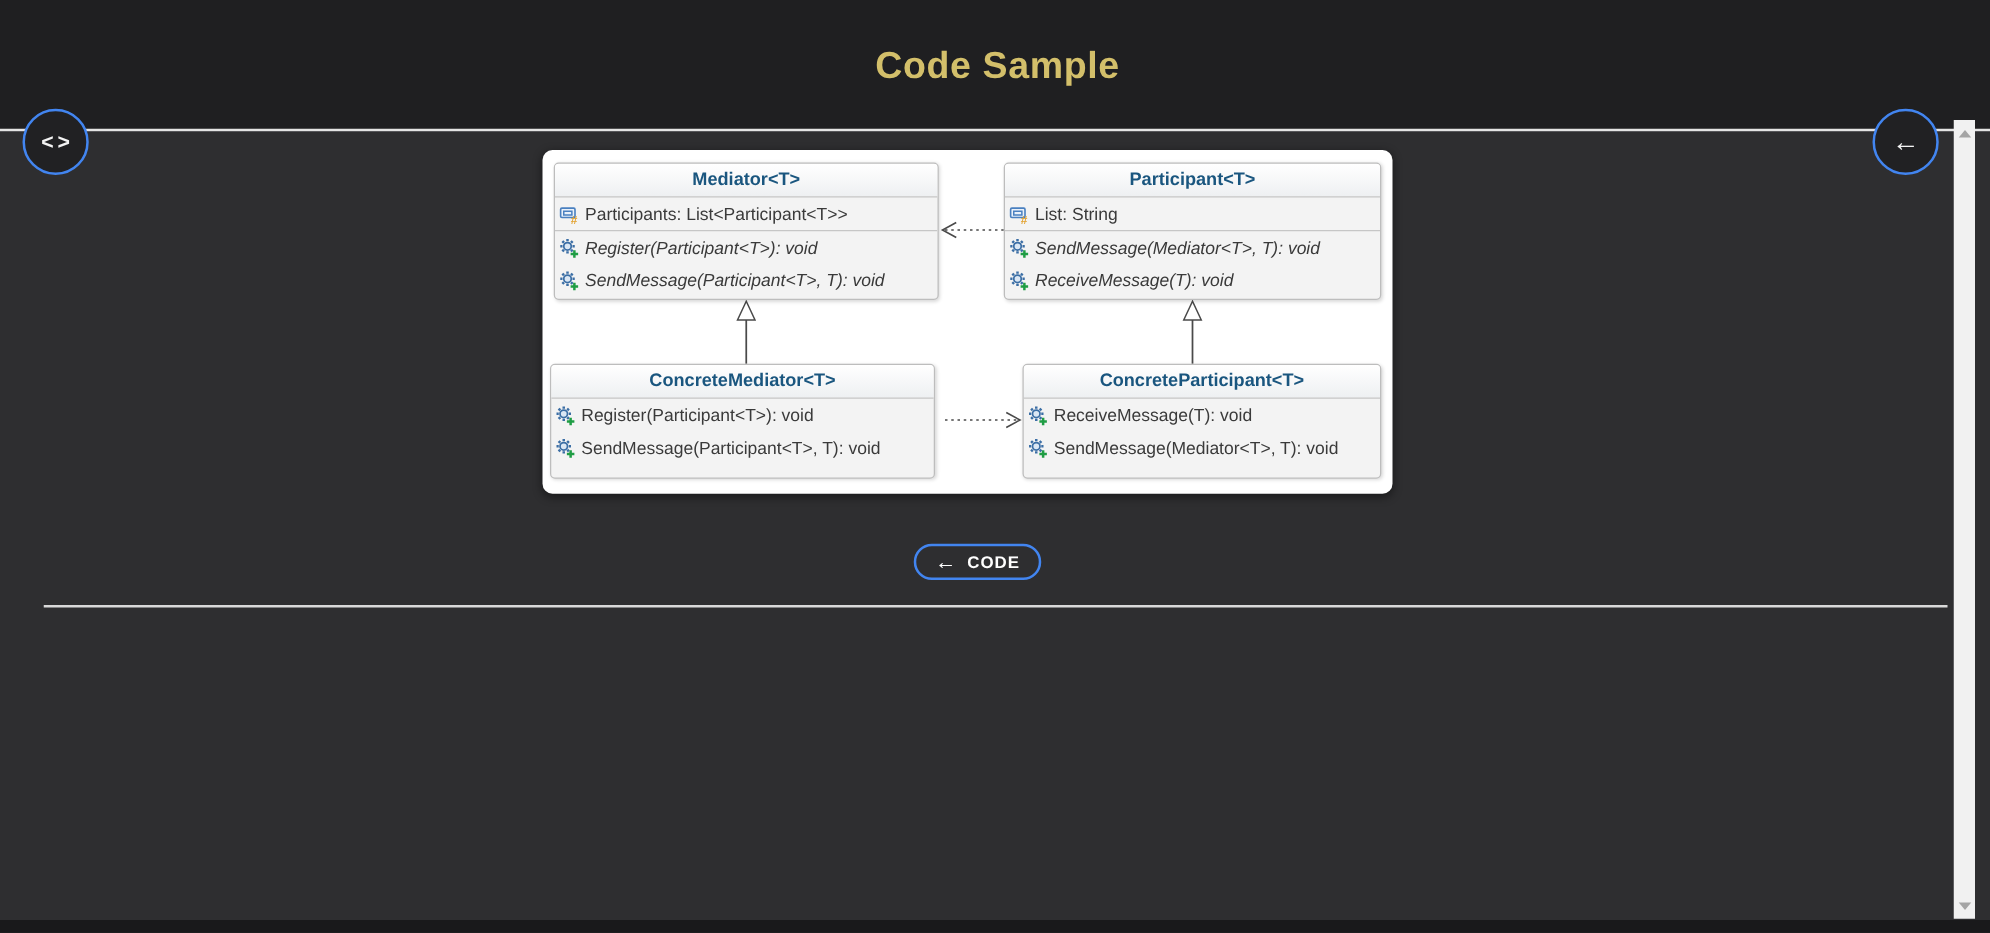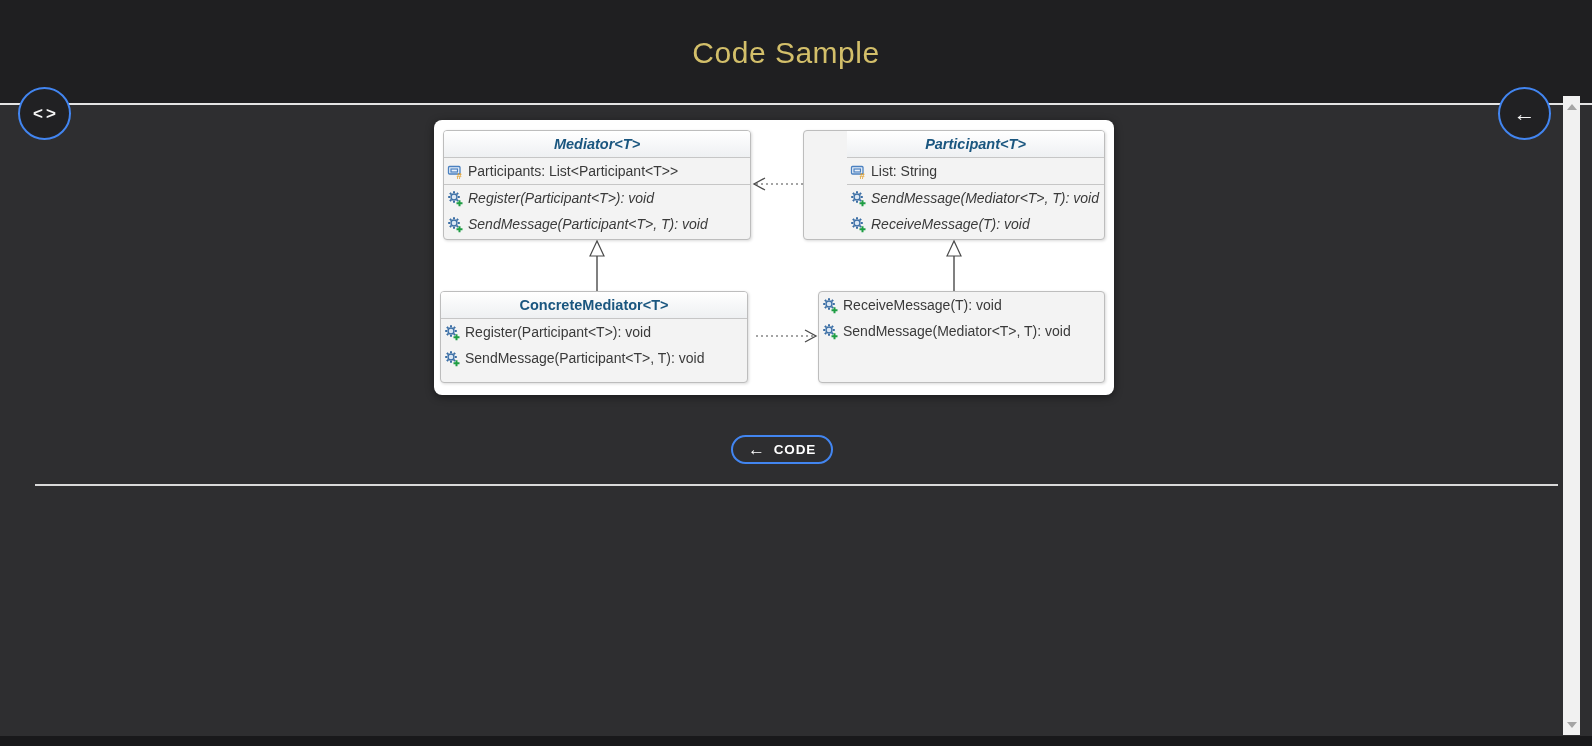--- a/index.html
+++ b/index.html
@@ -3,23 +3,23 @@
 <meta charset="utf-8">
 <style>
   * { margin:0; padding:0; box-sizing:border-box; }
   html,body { width:1592px; height:746px; overflow:hidden; background:#19191b;
               font-family:"Liberation Sans", sans-serif; }
   .app { position:relative; width:1592px; height:746px; background:#2e2e30; }
 
   
   .header { position:absolute; left:0; top:0; width:1592px; height:105px;
             background:#1f1f21; border-bottom:2px solid #e4e4e4; z-index:2; }
-  .header-title { position:absolute; left:4px; top:0; width:1564px; height:105px;
+  .header-title { position:absolute; left:16px; top:0; width:1564px; height:105px;
                   display:flex; align-items:center; justify-content:center;
-                  font-size:30px; font-weight:normal; color:#d3bf6a; letter-spacing:.5px; }
+                  font-size:30px; font-weight:bold; color:#d3bf6a; letter-spacing:.5px; }
 
   
   .fab { position:absolute; width:53px; height:53px; border-radius:50%;
          background:#212123; border:2px solid #4285f0; z-index:10;
          display:flex; align-items:center; justify-content:center;
          color:#f4f4f4; cursor:pointer; }
   .fab-left  { left:18px;  top:87px; }
   .fab-right { left:1498px; top:87px; }
   .code-glyph { font-size:17px; font-weight:bold; letter-spacing:3px; padding-left:3px; }
   .arrow-glyph { font-size:22px; line-height:1; }
@@ -30,21 +30,21 @@
            box-shadow:0 2px 8px rgba(0,0,0,.45); z-index:3; }
   .panel svg.arrows { position:absolute; left:0; top:0; width:680px; height:275px; }
 
   .class-box { position:absolute; background:#f3f3f3; border:1px solid #bdbdbd;
                border-radius:4px; overflow:hidden; color:#3a3a3a;
                box-shadow:1px 1px 3px rgba(0,0,0,.15); }
   .class-title { height:27px; line-height:26px; text-align:center;
                  font-size:14.5px; font-weight:bold; color:#1a567f;
                  background:linear-gradient(#ffffff,#eef0f2);
                  border-bottom:1px solid #c6c6c6; }
-  .abstract .class-title { font-style:italic; }
+  .abstract .class-title { }
   .fields-section { border-bottom:1px solid #c6c6c6; }
   .member-row { height:26px; display:flex; align-items:center; gap:4px;
                 padding-left:3px; font-size:14px; white-space:nowrap; }
   .fields-section .member-row { height:26px; }
   .abstract .methods-section .member-text { font-style:italic; }
   .member-icon { width:17px; height:17px; flex:0 0 17px; position:relative; }
 
   
   .actions { position:absolute; left:0; top:435px; width:1564px; height:30px;
              display:flex; justify-content:center; gap:11px; z-index:4; }
@@ -169,21 +169,21 @@
                 <line x1="9.5" y1="13.2" x2="15.5" y2="13.2"></line>
                   <line x1="12.5" y1="10.2" x2="12.5" y2="16.2"></line>
               </g>
             </svg>
           </span>
           <span class="member-text">SendMessage(Participant&lt;T&gt;, T): void</span>
         </div>
       </div>
     </div>
 
-    <div class="class-box abstract" style="left:369px; top:10px; width:302px; height:110px;padding-left:43px;">
+    <div class="class-box abstract" style="left:369px; top:10px; width:302px; height:110px;">
       <div class="class-title">Participant&lt;T&gt;</div>
       <div class="fields-section">
         <div class="member-row">
           <span class="member-icon">
             <svg width="17" height="17" viewBox="0 0 17 17">
               <rect x="1.5" y="3.5" width="11.5" height="7.5" rx="1" fill="#eaf1fa" stroke="#4a80c0" stroke-width="1.3"></rect>
               <rect x="4" y="6" width="6.5" height="3" fill="none" stroke="#4a80c0" stroke-width="1.2"></rect>
               <text x="9.5" y="16" font-size="9.5" font-weight="bold" fill="#e2a12e" font-family="Liberation Sans, sans-serif">#</text>
             </svg>
           </span>
@@ -282,20 +282,21 @@
                   <line x1="12.5" y1="10.2" x2="12.5" y2="16.2"></line>
               </g>
             </svg>
           </span>
           <span class="member-text">SendMessage(Participant&lt;T&gt;, T): void</span>
         </div>
       </div>
     </div>
 
     <div class="class-box" style="left:384px; top:171px; width:287px; height:92px;">
+      <div class="class-title">ConcreteParticipant&lt;T&gt;</div>
       <div class="methods-section">
         <div class="member-row">
           <span class="member-icon">
             <svg width="17" height="17" viewBox="0 0 17 17">
               <circle cx="7" cy="7" r="3" fill="#dbe7f4" stroke="#3b6ea5" stroke-width="1.4"></circle>
               <g stroke="#3b6ea5" stroke-width="2">
                 <line x1="7" y1="1.2" x2="7" y2="3"></line>
                   <line x1="7" y1="11" x2="7" y2="12.8"></line>
                 <line x1="1.2" y1="7" x2="3" y2="7"></line>
                   <line x1="11" y1="7" x2="12.8" y2="7"></line>

